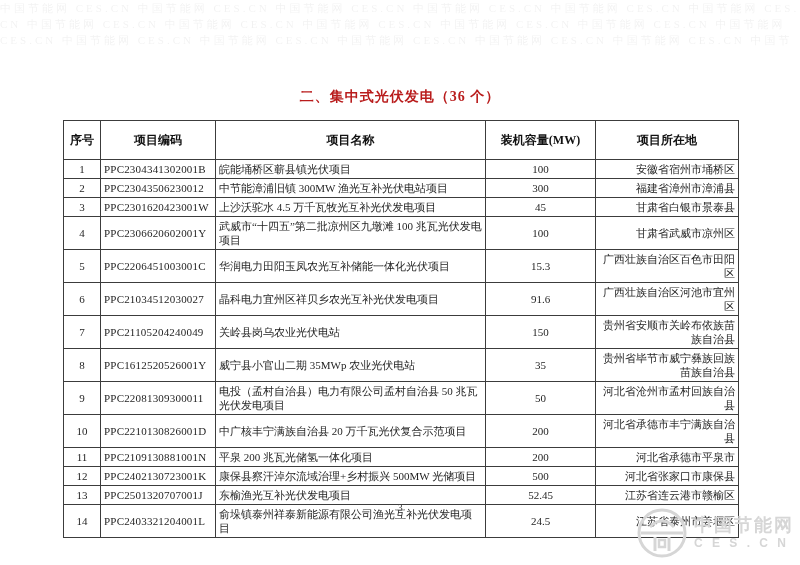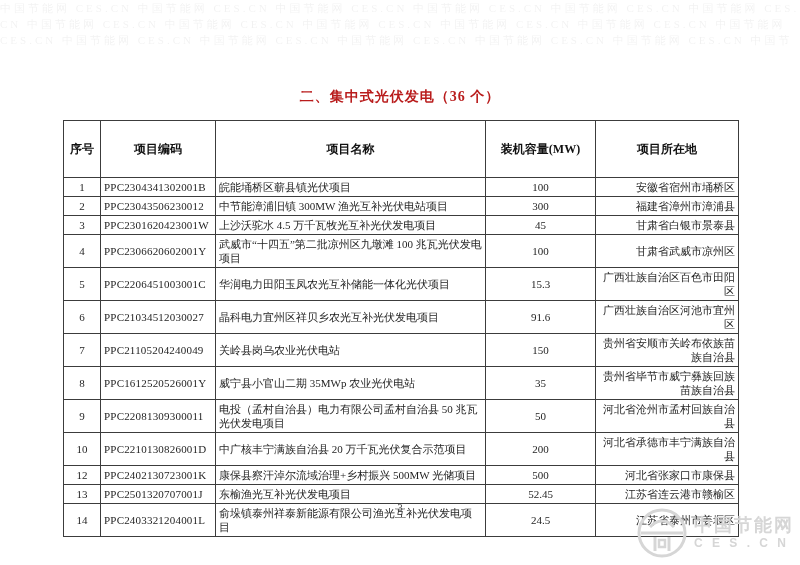--- a/index.html
+++ b/index.html
@@ -42,21 +42,21 @@
     font-size:11px;
     line-height:14px;
     padding:2px 3px;
     vertical-align:middle;
     overflow:hidden;
   }
   table.pv th {
     font-size:12px;
     font-weight:bold;
     text-align:center;
-    padding:21px 2px;
+    padding:12px 2px;
     color:#111;
   }
   td.c-no   { text-align:center; }
   td.c-code { text-align:left; letter-spacing:0.2px; }
   td.c-name { text-align:left;margin-left:8px; }
   td.c-cap  { text-align:center; }
   td.c-loc  { text-align:right;margin-top:12px; }
 
   .page-number {
     position:absolute; top:501px; left:0; width:100%;
@@ -174,20 +174,27 @@
     <td class="c-loc">河北省沧州市孟村回族自治县</td>
   </tr>
         <tr>
     <td class="c-no">10</td>
     <td class="c-code">PPC2210130826001D</td>
     <td class="c-name">中广核丰宁满族自治县 20 万千瓦光伏复合示范项目</td>
     <td class="c-cap">200</td>
     <td class="c-loc">河北省承德市丰宁满族自治县</td>
   </tr>
         <tr>
+    <td class="c-no">11</td>
+    <td class="c-code">PPC2109130881001N</td>
+    <td class="c-name">平泉 200 兆瓦光储氢一体化项目</td>
+    <td class="c-cap">200</td>
+    <td class="c-loc">河北省承德市平泉市</td>
+  </tr>
+        <tr>
     <td class="c-no">12</td>
     <td class="c-code">PPC2402130723001K</td>
     <td class="c-name">康保县察汗淖尔流域治理+乡村振兴 500MW 光储项目</td>
     <td class="c-cap">500</td>
     <td class="c-loc">河北省张家口市康保县</td>
   </tr>
         <tr>
     <td class="c-no">13</td>
     <td class="c-code">PPC2501320707001J</td>
     <td class="c-name">东榆渔光互补光伏发电项目</td>

